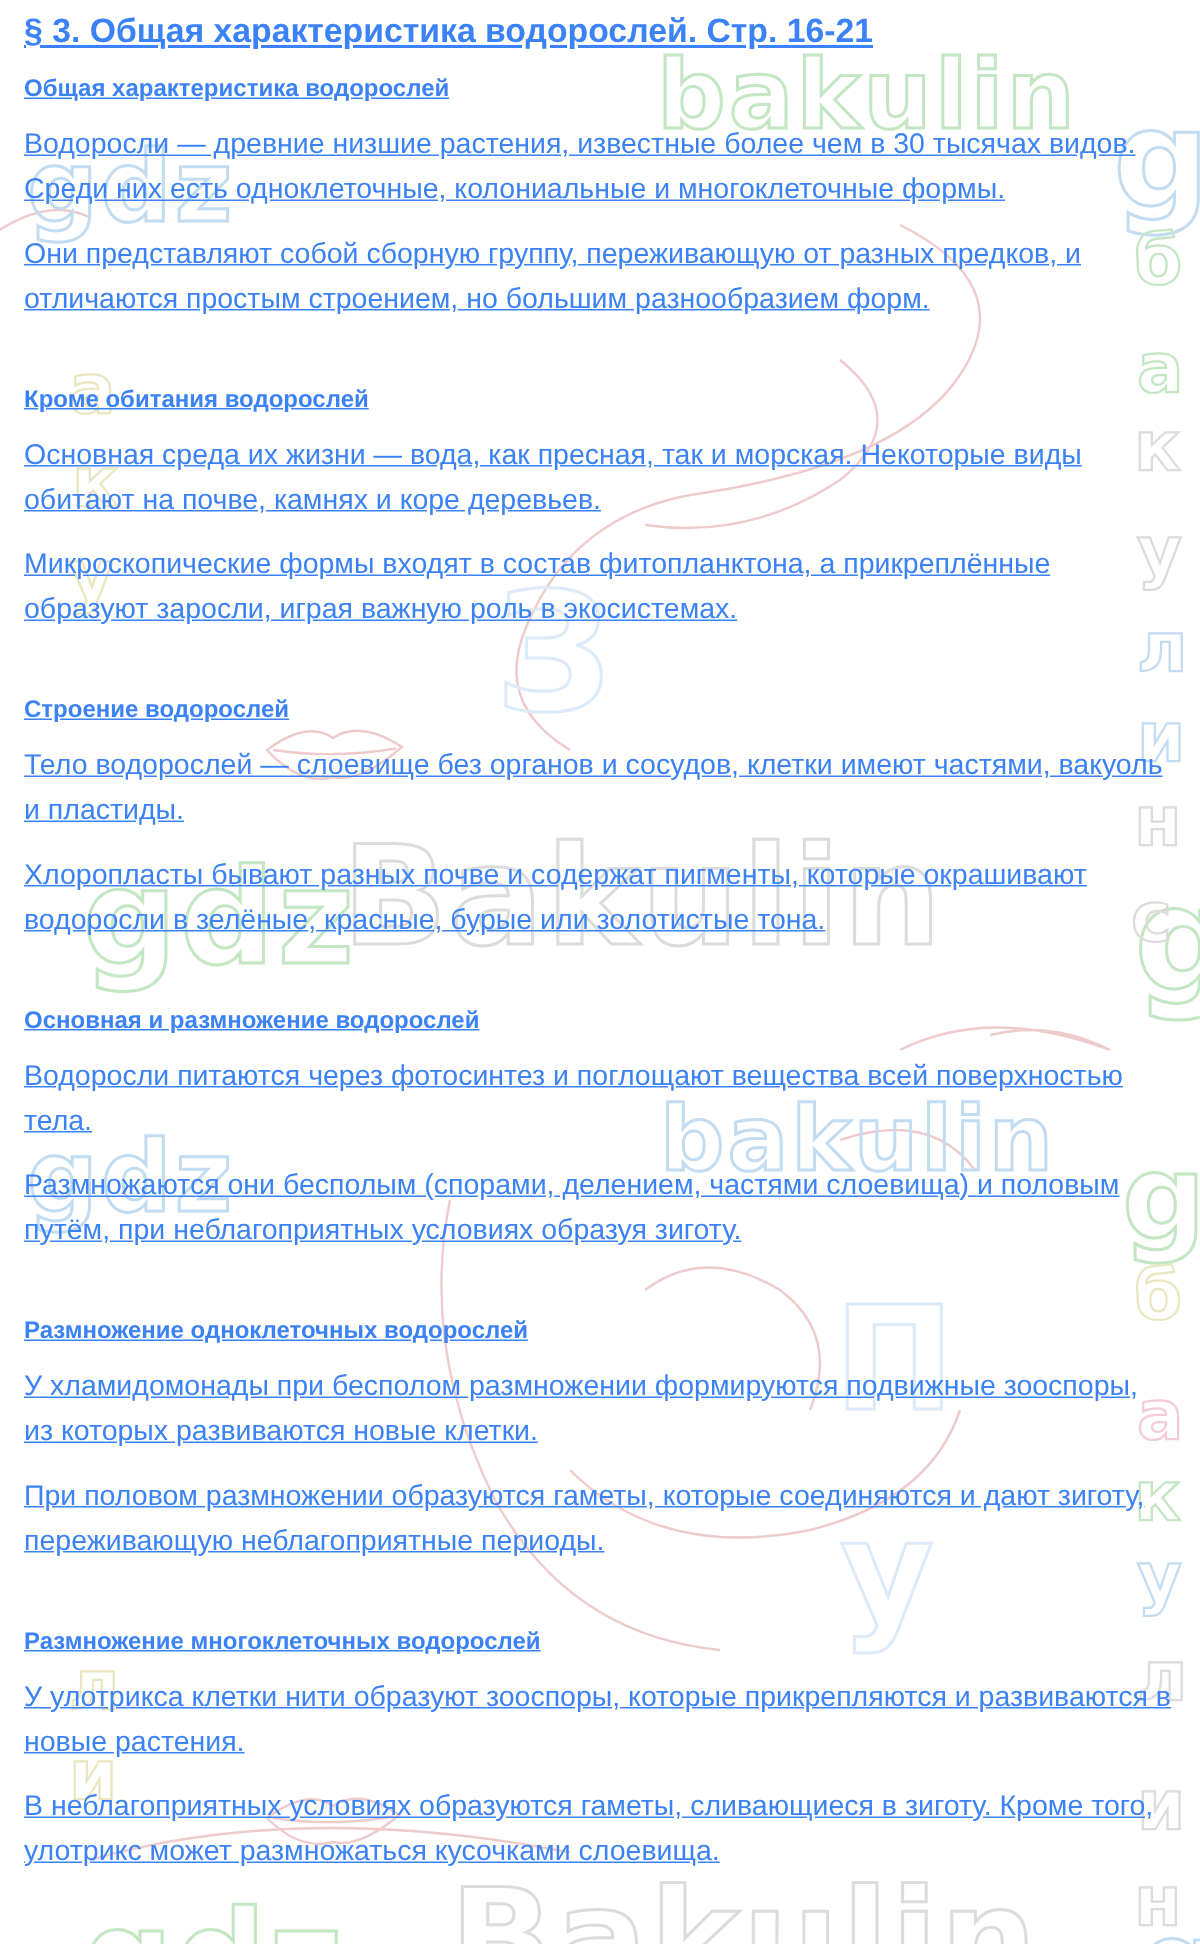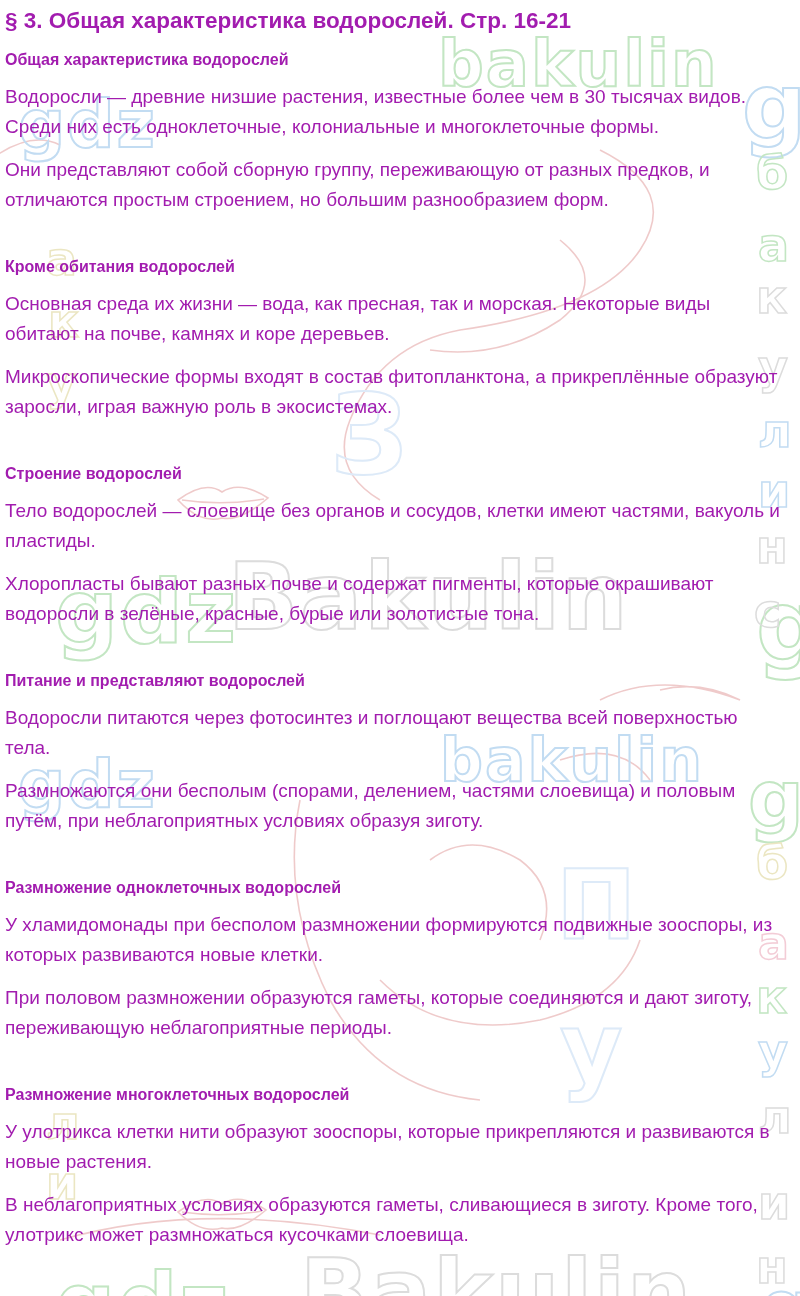--- a/index.html
+++ b/index.html
@@ -19,22 +19,23 @@
     color:transparent;
     white-space:nowrap;
     letter-spacing:2px;
     z-index:2;
     pointer-events:none;
     line-height:1;
   }
   
   #content{
     position:relative;z-index:5;
-    padding:6px 18px 0 5px;
-    color:#a21caf;
+    padding:6px 18px 0 16px;
+    color:#3b82f6;
+    text-decoration:underline;
   }
   #content .doc-title{
     font-size:22.5px;font-weight:bold;line-height:30px;
     margin:0 0 9px 0;letter-spacing:0;
   }
   #content h2{
     font-size:16px;font-weight:bold;line-height:30px;
     margin:0 0 7px 0;
   }
   #content section{margin:0;}
@@ -126,21 +127,21 @@
       <p>Микроскопические формы входят в состав фитопланктона, а прикреплённые образуют заросли, играя важную роль в экосистемах.</p>
     </section>
 
     <section>
       <h2>Строение водорослей</h2>
       <p>Тело водорослей — слоевище без органов и сосудов, клетки имеют частями, вакуоль и пластиды.</p>
       <p>Хлоропласты бывают разных почве и содержат пигменты, которые окрашивают водоросли в зелёные, красные, бурые или золотистые тона.</p>
     </section>
 
     <section>
-      <h2>Питание и представляют водорослей</h2>
+      <h2>Основная и размножение водорослей</h2>
       <p>Водоросли питаются через фотосинтез и поглощают вещества всей поверхностью тела.</p>
       <p>Размножаются они бесполым (спорами, делением, частями слоевища) и половым путём, при неблагоприятных условиях образуя зиготу.</p>
     </section>
 
     <section>
       <h2>Размножение одноклеточных водорослей</h2>
       <p>У хламидомонады при бесполом размножении формируются подвижные зооспоры, из которых развиваются новые клетки.</p>
       <p>При половом размножении образуются гаметы, которые соединяются и дают зиготу, переживающую неблагоприятные периоды.</p>
     </section>
 

